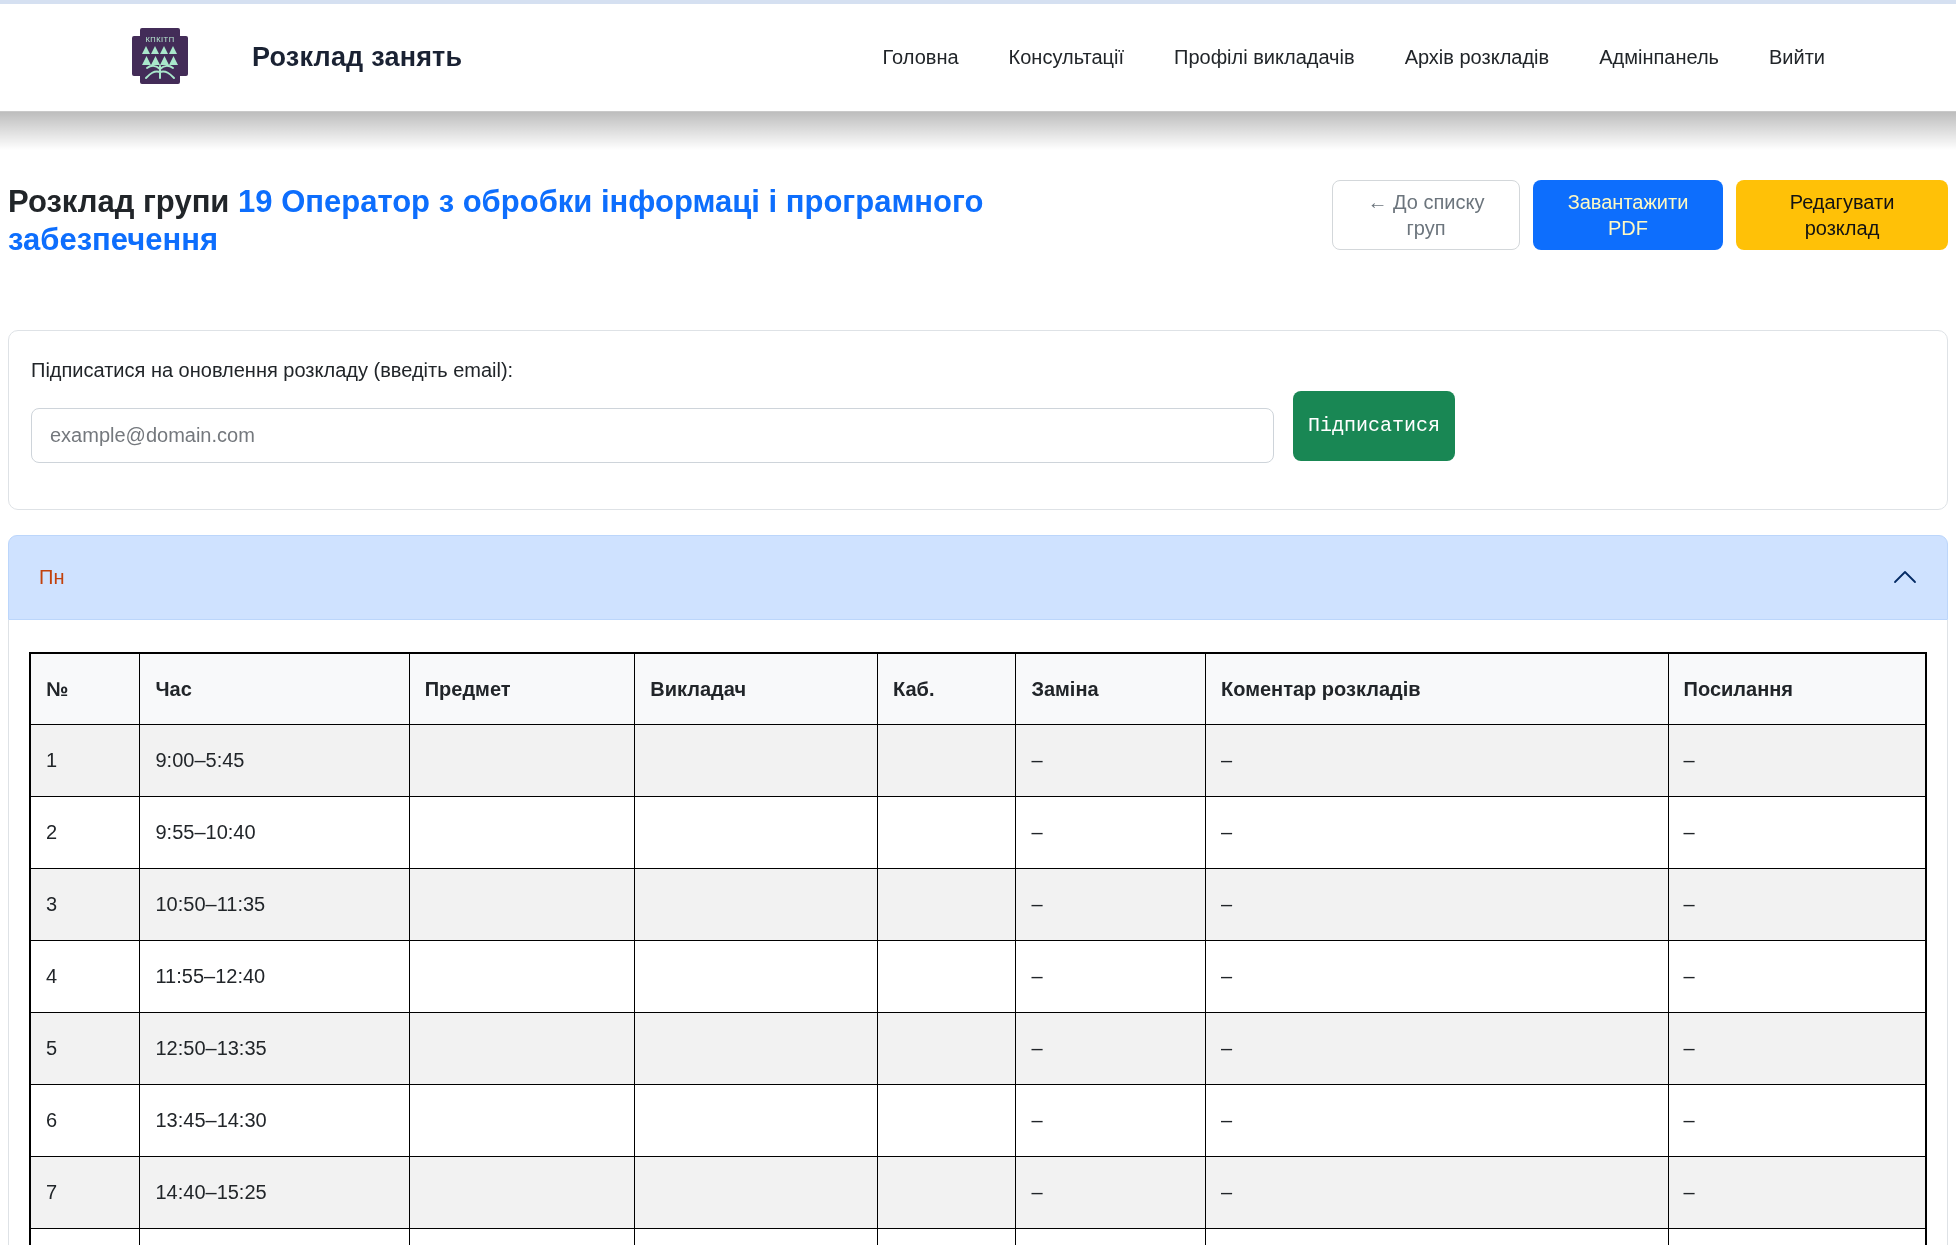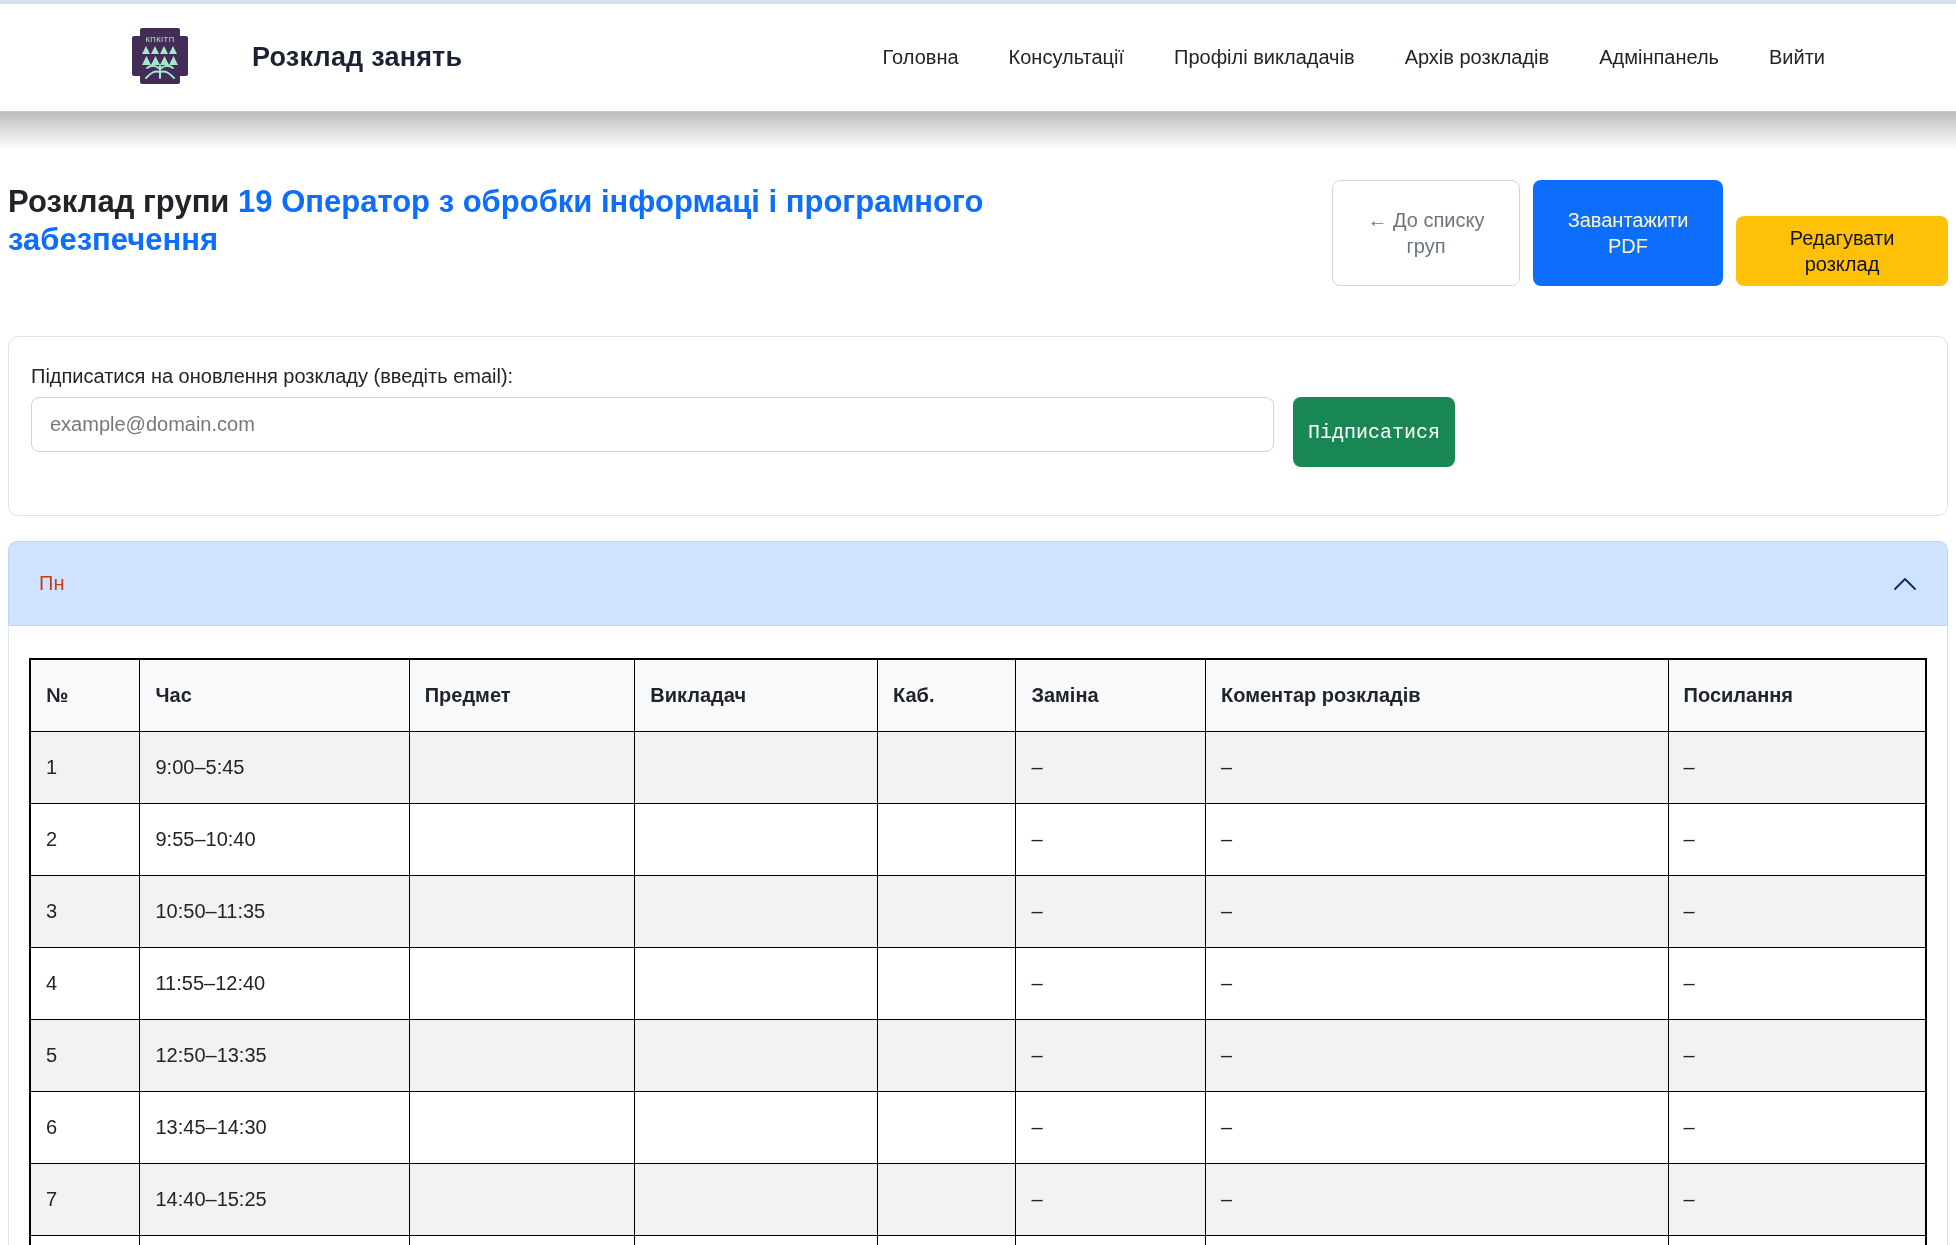--- a/index.html
+++ b/index.html
@@ -46,29 +46,29 @@
   .page-title .group-name { color: #0d6efd; }
   .head-buttons { display: flex; gap: 13px; margin-top: 18px; flex: 0 0 auto; }
   .btn {
     border-radius: 8px; font-size: 20px; line-height: 1.3;
     display: flex; align-items: center; justify-content: center; text-align: center;
     min-height: 70px; padding: 6px 14px; cursor: pointer; border: none;
     font-family: Liberation Sans, sans-serif;
   }
   .btn-outline { width: 188px; background: #fff; border: 1px solid #d3d7da; color: #6c757d; }
   .btn-primary { width: 190px; background: #0d6efd; color: #fef9c3; }
-  .btn-warning { width: 212px; background: #ffc107; color: #131313; margin-top: 36px; }
+  .btn-warning { width: 212px; background: #ffc107; color: #131313; }
 
   
   .subscribe-card {
     margin-top: 50px; border: 1px solid #dee2e6; border-radius: 10px;
     padding: 28px 22px 28px 22px;
   }
   .subscribe-label { font-size: 20px; color: #212529; display: block; }
-  .subscribe-row { display: flex; align-items: flex-start; gap: 19px; margin-top: 9px; }
+  .subscribe-row { display: flex; align-items: center; gap: 19px; margin-top: 9px; }
   .email-input {
     width: 1243px; height: 55px; border: 1px solid #ced4da; border-radius: 8px;
     padding: 0 18px; font-size: 20px; color: #495057; font-family: inherit;
     outline: none;
   }
   .email-input::placeholder { color: #74787d; }
   .btn-subscribe {
     background: #198754; color: #fff; border: none; border-radius: 8px;
     font-size: 20px; height: 70px; padding: 0 15px; margin-bottom: 20px;
     cursor: pointer; font-family: Liberation Mono, monospace; white-space: nowrap;

